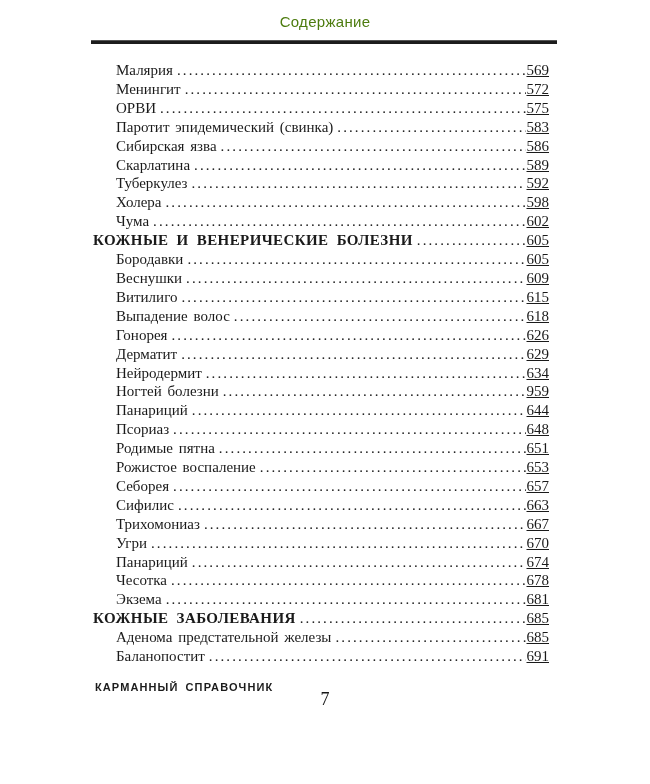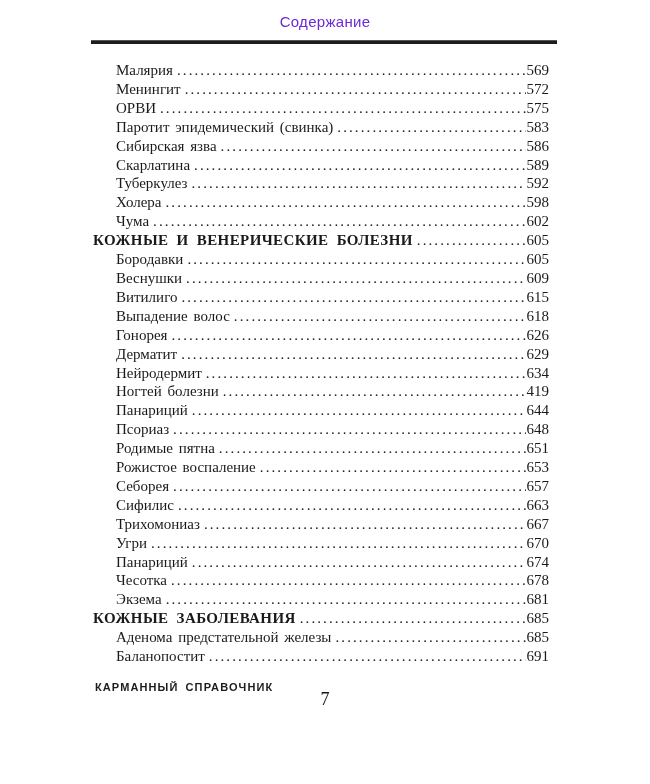--- a/index.html
+++ b/index.html
@@ -14,21 +14,21 @@
   }
   .header-title {
     position: absolute;
     top: 13px;
     left: 0;
     right: 0;
     text-align: center;
     font-family: "Liberation Sans", sans-serif;
     font-size: 15px;
     letter-spacing: 0.3px;
-    color: #6d28d9;
+    color: #4d7c0f;
   }
   .header-rule {
     position: absolute;
     top: 40px;
     left: 91px;
     width: 466px;
     height: 3px;
     background: #1c1c1c;
     border-top: 1px solid #555;
   }
@@ -63,20 +63,21 @@
     min-width: 12px;
   }
   .toc-dots::after {
     content: "..................................................................................................................................................";
     letter-spacing: 2.1px;
     color: #222;
   }
   .toc-page {
     flex: 0 0 auto;
     text-align: left;
+    text-decoration: underline;
   }
   .footer-imprint {
     position: absolute;
     left: 95px;
     top: 681px;
     font-family: "Liberation Sans", sans-serif;
     font-weight: bold;
     font-size: 11px;
     letter-spacing: 1.1px;
     word-spacing: 3px;
@@ -200,21 +201,21 @@
 
     <div class="toc-row">
       <span class="toc-label">Нейродермит</span>
       <span class="toc-dots"></span>
       <span class="toc-page">634</span>
     </div>
 
     <div class="toc-row">
       <span class="toc-label">Ногтей болезни</span>
       <span class="toc-dots"></span>
-      <span class="toc-page">419</span>
+      <span class="toc-page">959</span>
     </div>
 
     <div class="toc-row">
       <span class="toc-label">Панариций</span>
       <span class="toc-dots"></span>
       <span class="toc-page">644</span>
     </div>
 
     <div class="toc-row">
       <span class="toc-label">Псориаз</span>

